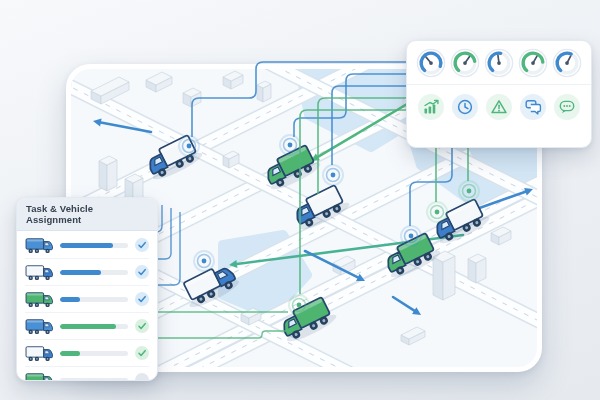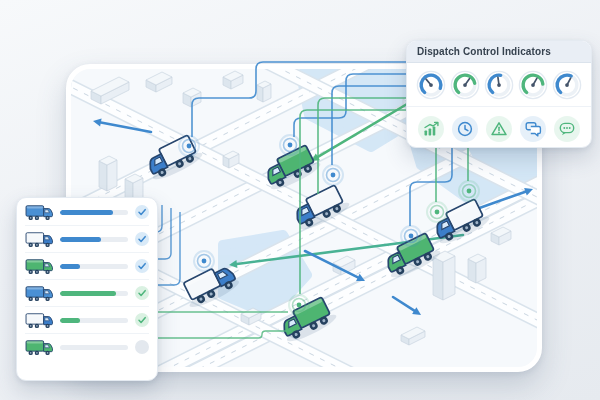--- a/index.html
+++ b/index.html
@@ -322,21 +322,20 @@
       <circle cx="134" cy="259" r="2.2" fill="#3f89ce"></circle>
       <path d="M134,285 L174,285 Q180,285 180,279 L180,212" fill="none" stroke="#3f89ce" stroke-width="1.4" opacity="0.85"></path>
       <circle cx="134" cy="285" r="2.2" fill="#3f89ce"></circle>
       <path d="M134,312 L288,312" fill="none" stroke="#4fb67d" stroke-width="1.4" opacity="0.85"></path>
       <circle cx="134" cy="312" r="2.2" fill="#4fb67d"></circle>
       <path d="M134,338 L258.5,338 Q262,338 262,334.5 L262,334.5 Q262,331 265.5,331 L291,331" fill="none" stroke="#4fb67d" stroke-width="1.4" opacity="0.85"></path>
       <circle cx="134" cy="338" r="2.2" fill="#4fb67d"></circle>
     </svg>
 
   <div class="panel dispatch">
-    <div class="panel-header">Dispatch Control Indicators</div>
     <div class="icon-row" id="gauge-row">
         <div class="icon-cell">
           <svg width="30" height="30" viewBox="0 0 32 32">
             <circle cx="16" cy="16" r="14.5" fill="#ffffff" stroke="#e2e9f1" stroke-width="1.5"></circle>
             <circle cx="16" cy="16" r="10.5" fill="none" stroke="#ecf1f6" stroke-width="3.6"></circle>
             <path d="M9.25,24.04 A10.5,10.5 0 1 1 25.87,19.59" fill="none" stroke="#3f89ce" stroke-width="3.6" stroke-linecap="round"></path>
             <line x1="16" y1="16" x2="10.73" y2="9.72" stroke="#44546a" stroke-width="1.8" stroke-linecap="round"></line>
             <circle cx="16" cy="16" r="2" fill="#44546a"></circle>
           </svg>
         </div>
@@ -417,20 +416,21 @@
             <path d="M4.6,11 L3,14.2 L7.4,11.6 Z" fill="#4fb67d"></path>
             <circle cx="5.3" cy="7" r="0.95" fill="#4fb67d"></circle>
             <circle cx="8" cy="7" r="0.95" fill="#4fb67d"></circle>
             <circle cx="10.7" cy="7" r="0.95" fill="#4fb67d"></circle>
           </svg>
         </div>
       </div>
   </div>
 
   <div class="panel task">
+    <div class="panel-header">Task &amp; Vehicle Assignment</div>
     <div class="task-rows" id="task-rows">
         <div class="task-row">
           <span class="truck-cell">
             <svg width="29" height="18" viewBox="0 0 28 17">
               <rect x="1" y="2.5" width="17" height="10" rx="1.2" fill="#4a90d4" stroke="#27466e" stroke-width="0.9"></rect>
               <rect x="1.6" y="3" width="15.8" height="2" rx="1" fill="#ffffff" opacity="0.3"></rect>
               <path d="M18,5.2 h4.4 c1.2,0 2.3,0.7 2.8,1.8 l1.3,2.8 v2.2 c0,0.6 -0.5,1 -1,1 h-7.5 z" fill="#4a90d4" stroke="#27466e" stroke-width="0.9"></path>
               <path d="M19.2,6.4 h3 l1.4,2.8 h-4.4 z" fill="#d8eafb" stroke="#27466e" stroke-width="0.6"></path>
               <circle cx="5.5" cy="14.2" r="2.1" fill="#25415f"></circle>
               <circle cx="5.5" cy="14.2" r="0.8" fill="#9fb4c9"></circle>

